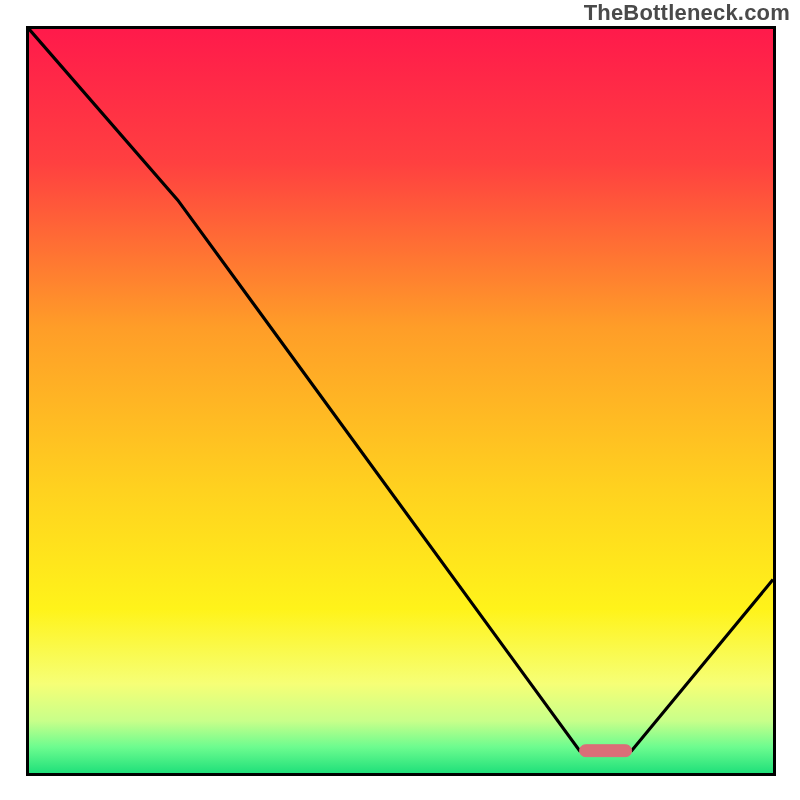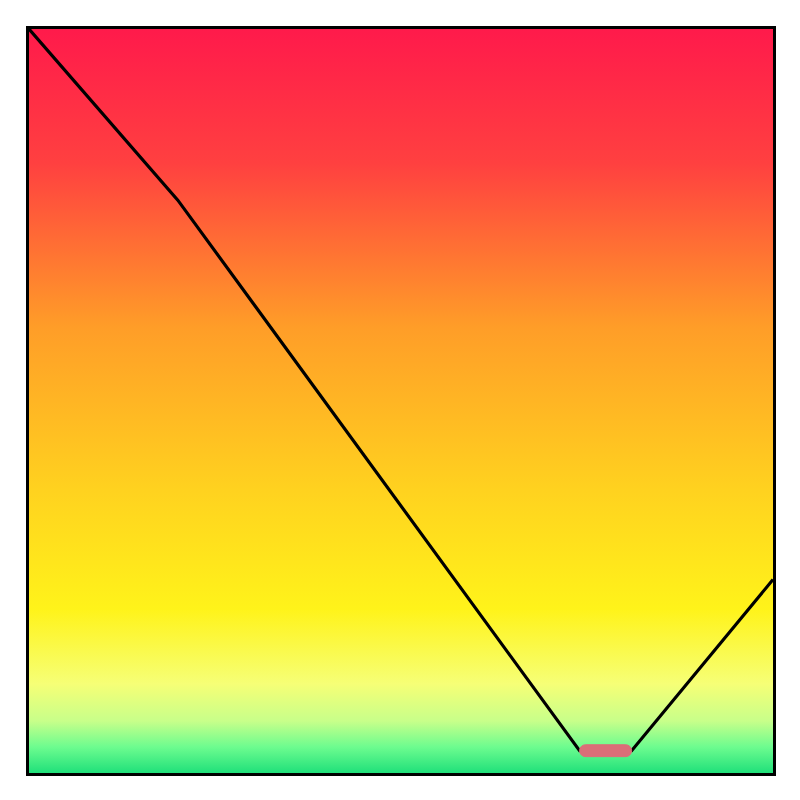--- a/index.html
+++ b/index.html
@@ -53,20 +53,21 @@
   .marker {
     fill: #db6e78;
     stroke: #db6e78;
     stroke-width: 1px;
   }
 </style>
 </head>
 <body>
 <div class="container">
 
+  <div class="watermark">TheBottleneck.com</div>
 
   <div class="plot-area">
     <svg class="plot-svg" viewBox="0 0 750 750" preserveAspectRatio="none">
       <defs>
         <linearGradient id="bgGrad" x1="0" y1="0" x2="0" y2="1">
 
         <stop offset="0%" stop-color="#ff1a4b"></stop>
             <stop offset="18%" stop-color="#ff4040"></stop>
             <stop offset="40%" stop-color="#ff9d28"></stop>
             <stop offset="62%" stop-color="#ffd21f"></stop>

